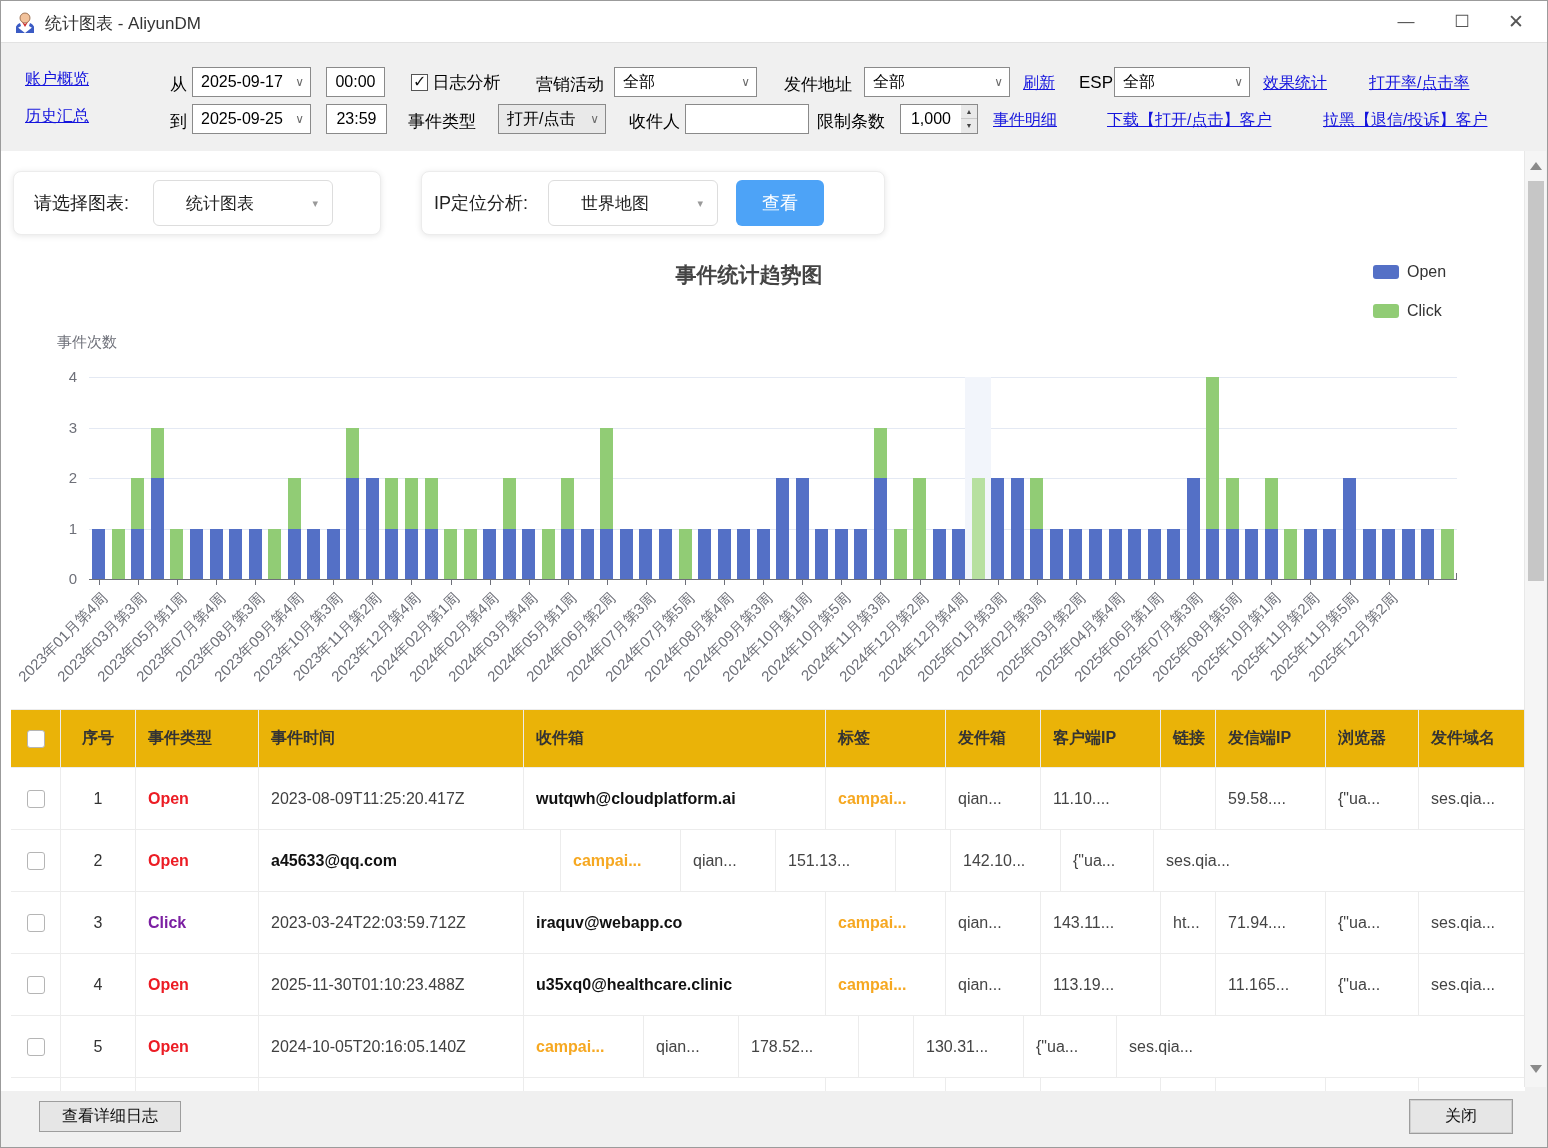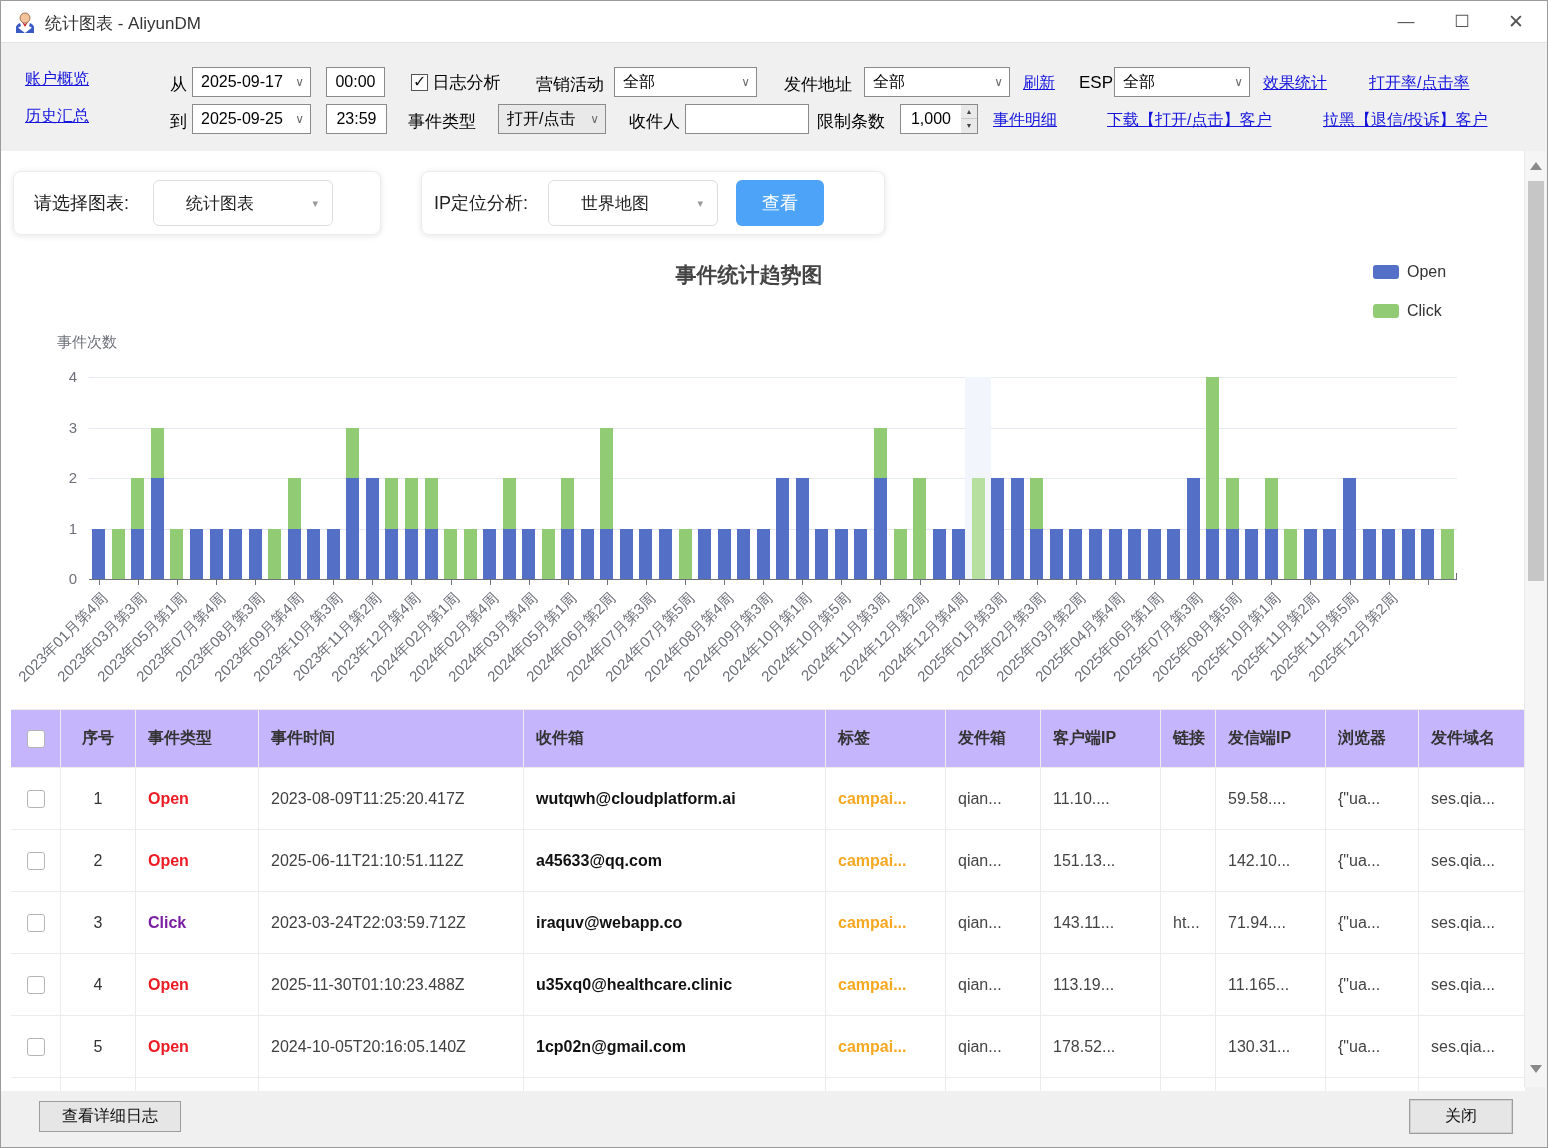--- a/index.html
+++ b/index.html
@@ -67,21 +67,21 @@
   #tooltip { position:absolute; left:1016px; top:486px; width:236px; background:#fff; border:1px solid #f0f0f0; border-radius:6px; box-shadow:0 3px 14px rgba(0,0,0,.18); padding:16px 18px 14px 18px; z-index:30; font-size:17px; color:#4a4a4a; }
   .tt-cols { display:flex; }
   .tt-col2 { margin-top:31px; margin-left:2px; }
   .tt-line { margin-bottom:13px; white-space:nowrap; }
   .dot { display:inline-block; width:11px; height:11px; border-radius:50%; margin-right:8px; vertical-align:-1px; }
   #tt-divider { border:none; border-top:1px solid #e4e4e4; margin:2px 0 14px 0; }
 
   
   #table { position:absolute; left:10px; top:558px; width:1514px; height:382px; overflow:hidden; border-top:1px solid #ececec; }
   .t-row { display:flex; width:1514px; border-bottom:1px solid #ececec; background:#fff; }
-  .t-row.head { height:58px; background:#c4b5fd; font-weight:bold; }
+  .t-row.head { height:58px; background:#eab308; font-weight:bold; }
   .t-row.body { height:62px; }
   .t-cell { flex:none; display:flex; align-items:center; padding:0 12px; font-size:16px; color:#333; border-right:1px solid #ececec; overflow:hidden; white-space:nowrap; }
   .t-cell:last-child { border-right:none; }
   .t-cell.center { justify-content:center; padding:0; }
   .t-check { width:18px; height:18px; border:1px solid #b5b5b5; border-radius:3px; background:#fff; }
   .ev-open { color:#ec1c24; font-weight:bold; }
   .ev-click { color:#7b1fa2; font-weight:bold; }
   .c-tag { color:#f6a821; font-weight:bold; }
   .c-mail { font-weight:bold; color:#111; }
   .c-time { color:#404040; }
@@ -631,21 +631,20 @@
           <div class="t-cell c-mut" style="width: 110px;">59.58....</div>
           <div class="t-cell c-mut" style="width: 93px;">{"ua...</div>
           <div class="t-cell c-mut" style="width: 106px;">ses.qia...</div>
         </div>
         <div class="t-row body">
           <div class="t-cell center" style="width: 50px;">
             <div class="t-check"></div>
           </div>
           <div class="t-cell center" style="width: 75px;">2</div>
           <div class="t-cell ev-open" style="width: 123px;">Open</div>
-          <div class="t-cell c-time" style="width: 265px;">2025-06-11T21:10:51.112Z</div>
           <div class="t-cell c-mail" style="width: 302px;">a45633@qq.com</div>
           <div class="t-cell c-tag" style="width: 120px;">campai...</div>
           <div class="t-cell c-mut" style="width: 95px;">qian...</div>
           <div class="t-cell c-mut" style="width: 120px;">151.13...</div>
           <div class="t-cell c-mut" style="width: 55px;"></div>
           <div class="t-cell c-mut" style="width: 110px;">142.10...</div>
           <div class="t-cell c-mut" style="width: 93px;">{"ua...</div>
           <div class="t-cell c-mut" style="width: 106px;">ses.qia...</div>
         </div>
         <div class="t-row body">
@@ -680,21 +679,20 @@
           <div class="t-cell c-mut" style="width: 93px;">{"ua...</div>
           <div class="t-cell c-mut" style="width: 106px;">ses.qia...</div>
         </div>
         <div class="t-row body">
           <div class="t-cell center" style="width: 50px;">
             <div class="t-check"></div>
           </div>
           <div class="t-cell center" style="width: 75px;">5</div>
           <div class="t-cell ev-open" style="width: 123px;">Open</div>
           <div class="t-cell c-time" style="width: 265px;">2024-10-05T20:16:05.140Z</div>
-          <div class="t-cell c-mail" style="width: 302px;">1cp02n@gmail.com</div>
           <div class="t-cell c-tag" style="width: 120px;">campai...</div>
           <div class="t-cell c-mut" style="width: 95px;">qian...</div>
           <div class="t-cell c-mut" style="width: 120px;">178.52...</div>
           <div class="t-cell c-mut" style="width: 55px;"></div>
           <div class="t-cell c-mut" style="width: 110px;">130.31...</div>
           <div class="t-cell c-mut" style="width: 93px;">{"ua...</div>
           <div class="t-cell c-mut" style="width: 106px;">ses.qia...</div>
         </div>
         <div class="t-row body">
           <div class="t-cell" style="width: 50px;"></div>

